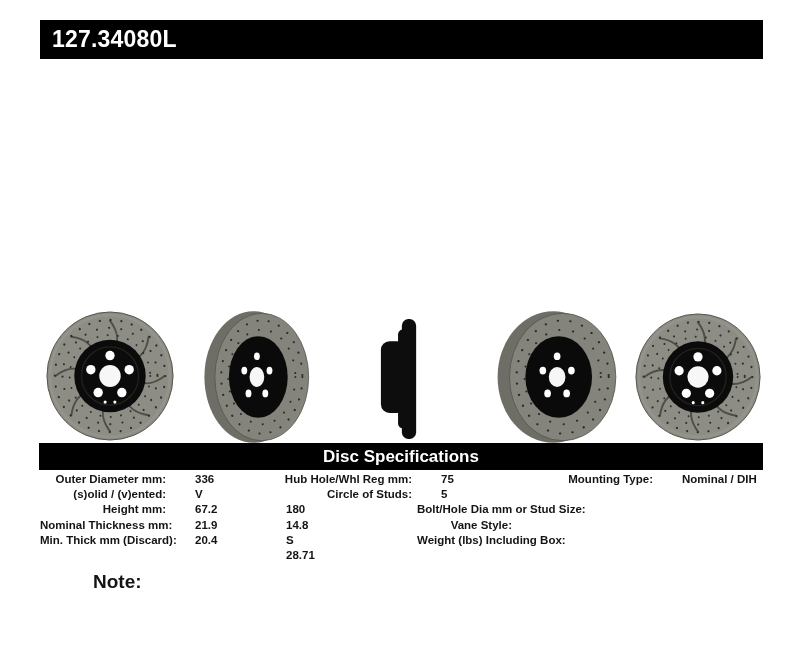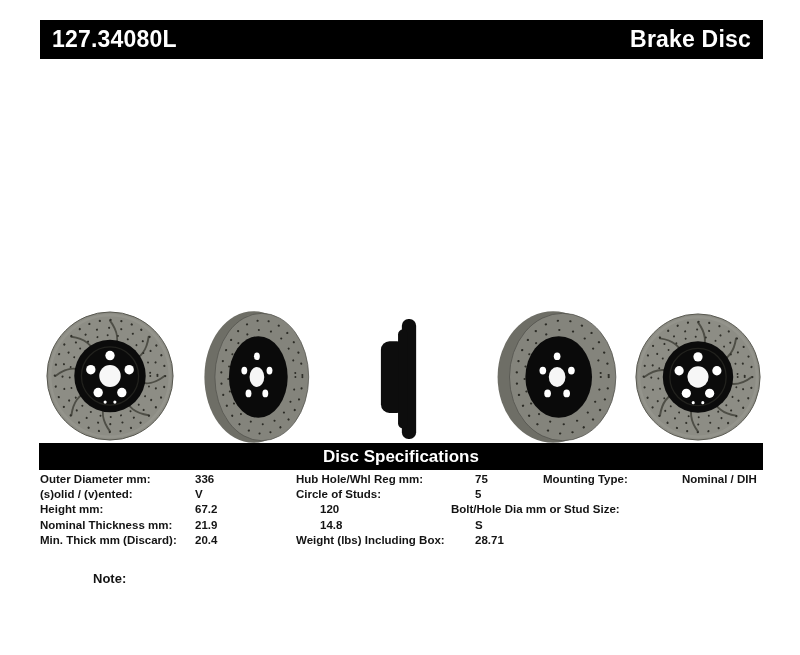--- a/index.html
+++ b/index.html
@@ -31,29 +31,29 @@
     font-size:17px; font-weight:bold;
   }
 
   
   .spec-col {
     position:absolute; top:472px;
     display:grid; column-gap:5px;
     font-size:11.5px; font-weight:bold; line-height:15.2px; color:#141414;
     white-space:nowrap;
   }
-  .spec-col .lbl { text-align:left; }
+  .spec-col .lbl { text-align:right; }
   .spec-col .val { text-align:left;margin-left:24px; }
   #spec-col-1 { left:40px;  grid-template-columns:126px 90px; }
-  #spec-col-2 { left:296px; grid-template-columns:150px 95px; }
+  #spec-col-2 { left:262px; grid-template-columns:150px 95px; }
   #spec-col-3 { left:543px; grid-template-columns:110px 140px; }
 
   .note-label {
     position:absolute; left:93px; top:571px;
-    font-size:13px; font-weight:bold; color:#141414;
+    font-size:19px; font-weight:bold; color:#141414;
   }
 </style>
 </head>
 <body>
 
 <svg width="0" height="0" style="position:absolute" aria-hidden="true">
   <defs>
     <path id="slot-path" d="M100,16 C112,32 115,46 106,62" stroke="#4e4e46" stroke-width="3" fill="none" stroke-linecap="round"></path>
 
     <symbol id="rotor-front" viewBox="0 0 200 200" preserveAspectRatio="none">
@@ -107,21 +107,20 @@
       <rect x="2" y="26" width="26" height="74" rx="9" fill="#0d0d0d"></rect>
       <rect x="20" y="14" width="10" height="102" rx="5" fill="#0d0d0d"></rect>
     </symbol>
   </defs>
 </svg>
 
 <div id="sheet">
 
   <div class="header-bar">
     <span>127.34080L</span>
-    <span>Brake Disc</span>
   </div>
 
   <svg class="disc-img" style="left:45px;  top:310px;" width="130" height="132">
     <use href="#rotor-front" width="130" height="132"></use>
   </svg>
 
   <svg class="disc-img" style="left:203px; top:309px;" width="112" height="136">
     <use href="#rotor-angled" width="112" height="136"></use>
   </svg>
 
@@ -150,23 +149,24 @@
     <span class="val">21.9</span>
     <span class="lbl">Min. Thick mm (Discard):</span>
     <span class="val">20.4</span>
   </div>
 
   <div class="spec-col" id="spec-col-2">
     <span class="lbl">Hub Hole/Whl Reg mm:</span>
     <span class="val">75</span>
     <span class="lbl">Circle of Studs:</span>
     <span class="val">5</span>
-    <span class="val">120</span>
+    <span class="val">180</span>
     <span class="lbl">Bolt/Hole Dia mm or Stud Size:</span>
     <span class="val">14.8</span>
+    <span class="lbl">Vane Style:</span>
     <span class="val">S</span>
     <span class="lbl">Weight (lbs) Including Box:</span>
     <span class="val">28.71</span>
   </div>
 
   <div class="spec-col" id="spec-col-3">
     <span class="lbl">Mounting Type:</span>
     <span class="val">Nominal / DIH</span>
   </div>
 

